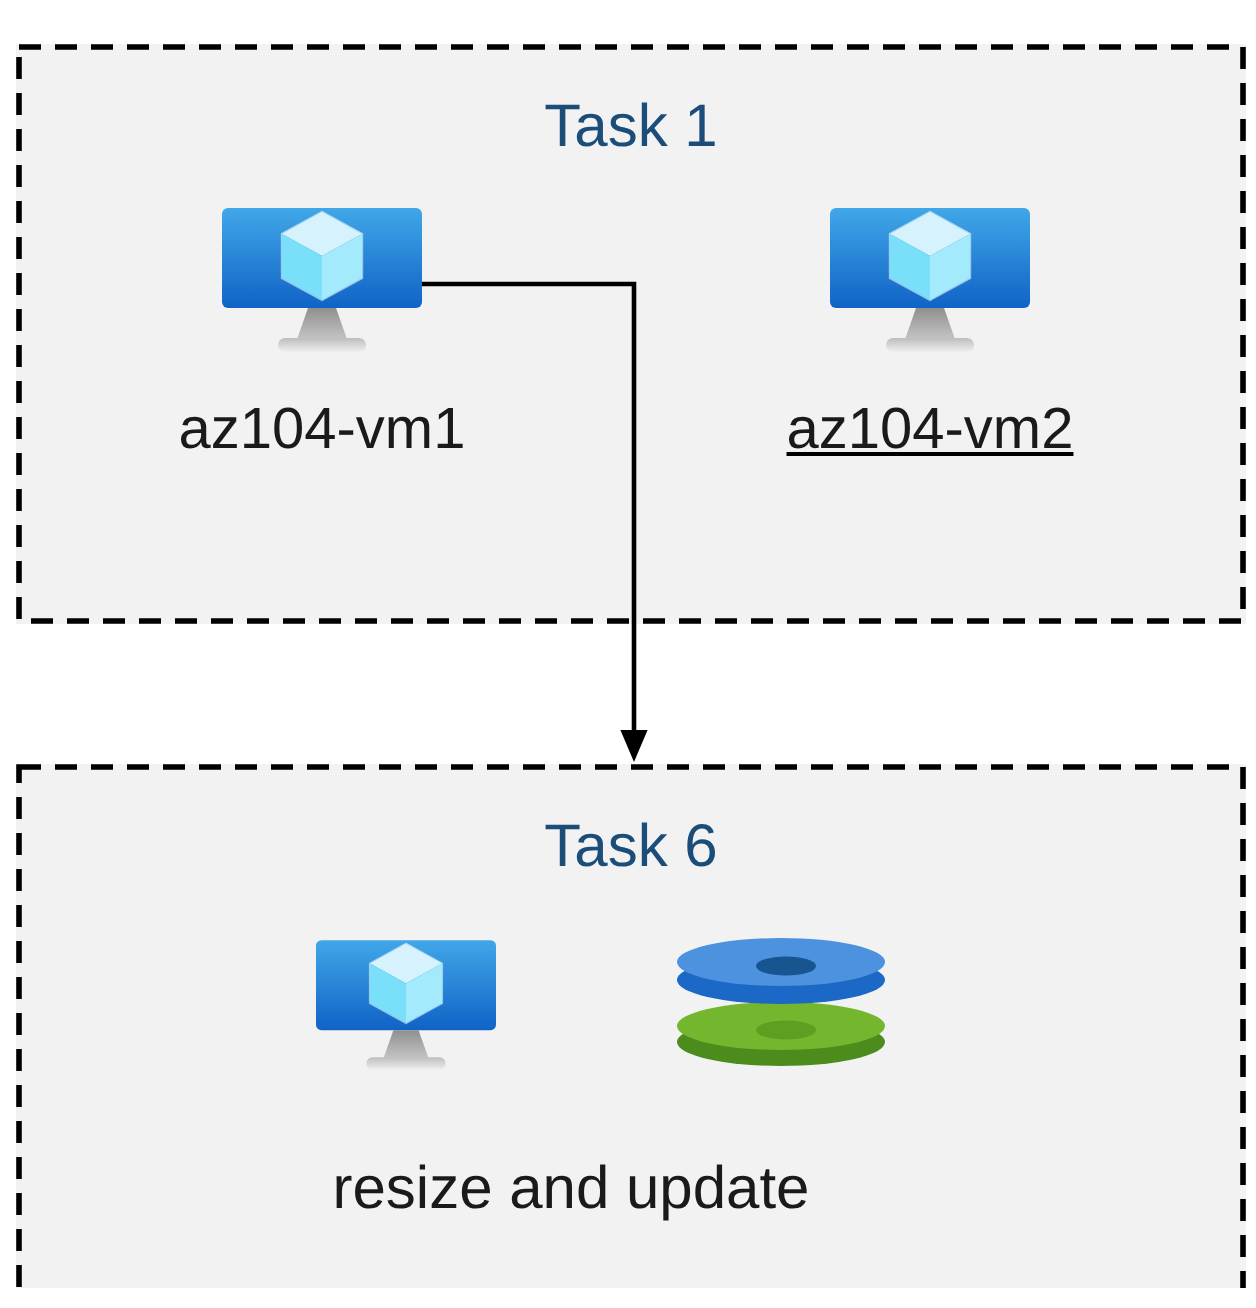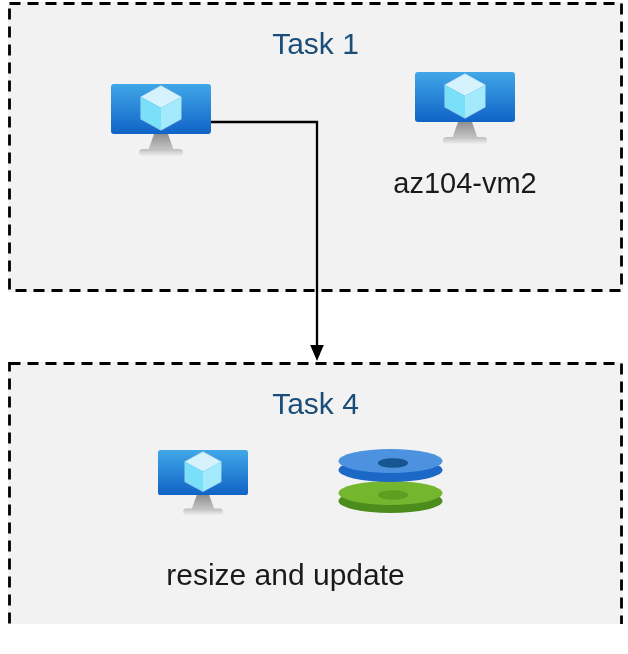--- a/index.html
+++ b/index.html
@@ -1,32 +1,32 @@
 <!DOCTYPE html>
 <html style="--title-text: #1b4d79; --label-text: #1a1a1a; --box-fill: #f2f2f2; --border: #000000; --disk-blue-top: #4c92df; --disk-blue-rim: #1c68c6; --disk-blue-hole: #175590; --disk-green-top: #74b62e; --disk-green-rim: #4c8c1c; --disk-green-hole: #5e9f22;"><head>
 <meta charset="utf-8">
 <style>
   html,body{margin:0;padding:0;background:#ffffff;}
   .canvas{
     position:relative;width:628px;height:624px;background:#ffffff;
-    font-family:"Liberation Sans", sans-serif;overflow:hidden;
+    font-family:"Liberation Sans", sans-serif;overflow:hidden;margin-top:20px;
   }
   .task-box{
     position:absolute;left:8px;width:615px;
     background:var(--box-fill,#f2f2f2);
   }
   .task-box.t1{top:2px;height:290px;}
   .task-box.t2{top:362px;height:286px;}
   .task-title{
     position:absolute;top:25px;left:0;width:100%;text-align:center;
     font-size:30px;line-height:1.1;color:var(--title-text,#1b4d79);
   }
   .vm{position:absolute;width:200px;text-align:center;}
   .vm.vm1{left:53px;top:82px;}
-  .vm.vm2{left:357px;top:70px;}
+  .vm.vm2{left:357px;top:82px;text-decoration:underline;}
   .vm svg{display:block;margin:0 auto;}
   .vm-label{margin-top:11px;font-size:29px;line-height:36px;color:var(--label-text,#1a1a1a);}
   .t2 .icon-vm{position:absolute;left:141px;top:88px;}
   .t2 .icon-disks{position:absolute;left:330px;top:84px;}
   .caption{
     position:absolute;top:196px;left:0;width:100%;margin-left:-30px;
     text-align:center;font-size:30px;color:var(--label-text,#1a1a1a);
   }
   .overlay{
     position:absolute;left:0;top:0;width:628px;height:654px;
@@ -59,41 +59,42 @@
         </defs>
         <rect x="10" y="0" width="100" height="50" rx="3" fill="url(#monG)"></rect>
         <polygon points="53,50 67,50 73,67 47,67" fill="url(#standG)"></polygon>
         <rect x="38" y="65" width="44" height="7" rx="3.5" fill="url(#baseG)"></rect>
         <polygon points="60,2 80,13 80,35 60,46 40,35 40,13" fill="none" stroke="#ffffff" stroke-opacity="0.55" stroke-width="1.2"></polygon>
         <polygon points="60,2 80,13 60,24 40,13" fill="#d6f3fd"></polygon>
         <polygon points="40,13 60,24 60,46 40,35" fill="#7adff8"></polygon>
         <polygon points="80,13 60,24 60,46 80,35" fill="#a3ebfc"></polygon>
       </svg>
       <div class="vm-label">
+        <div>az104-vm1</div>
       </div>
     </div>
 
     <div class="vm vm2">
       <svg width="120" height="82" viewBox="0 0 120 82">
         <rect x="10" y="0" width="100" height="50" rx="3" fill="url(#monG)"></rect>
         <polygon points="53,50 67,50 73,67 47,67" fill="url(#standG)"></polygon>
         <rect x="38" y="65" width="44" height="7" rx="3.5" fill="url(#baseG)"></rect>
         <polygon points="60,2 80,13 80,35 60,46 40,35 40,13" fill="none" stroke="#ffffff" stroke-opacity="0.55" stroke-width="1.2"></polygon>
         <polygon points="60,2 80,13 60,24 40,13" fill="#d6f3fd"></polygon>
         <polygon points="40,13 60,24 60,46 40,35" fill="#7adff8"></polygon>
         <polygon points="80,13 60,24 60,46 80,35" fill="#a3ebfc"></polygon>
       </svg>
       <div class="vm-label">
         <div>az104-vm2</div>
       </div>
     </div>
   </div>
 
   <div class="task-box t2">
-    <div class="task-title">Task 4</div>
+    <div class="task-title">Task 6</div>
 
     <svg class="icon-vm" width="108" height="74" viewBox="0 0 120 82">
       <rect x="10" y="0" width="100" height="50" rx="3" fill="url(#monG)"></rect>
       <polygon points="53,50 67,50 73,67 47,67" fill="url(#standG)"></polygon>
       <rect x="38" y="65" width="44" height="7" rx="3.5" fill="url(#baseG)"></rect>
       <polygon points="60,2 80,13 80,35 60,46 40,35 40,13" fill="none" stroke="#ffffff" stroke-opacity="0.55" stroke-width="1.2"></polygon>
       <polygon points="60,2 80,13 60,24 40,13" fill="#d6f3fd"></polygon>
       <polygon points="40,13 60,24 60,46 40,35" fill="#7adff8"></polygon>
       <polygon points="80,13 60,24 60,46 80,35" fill="#a3ebfc"></polygon>
     </svg>

